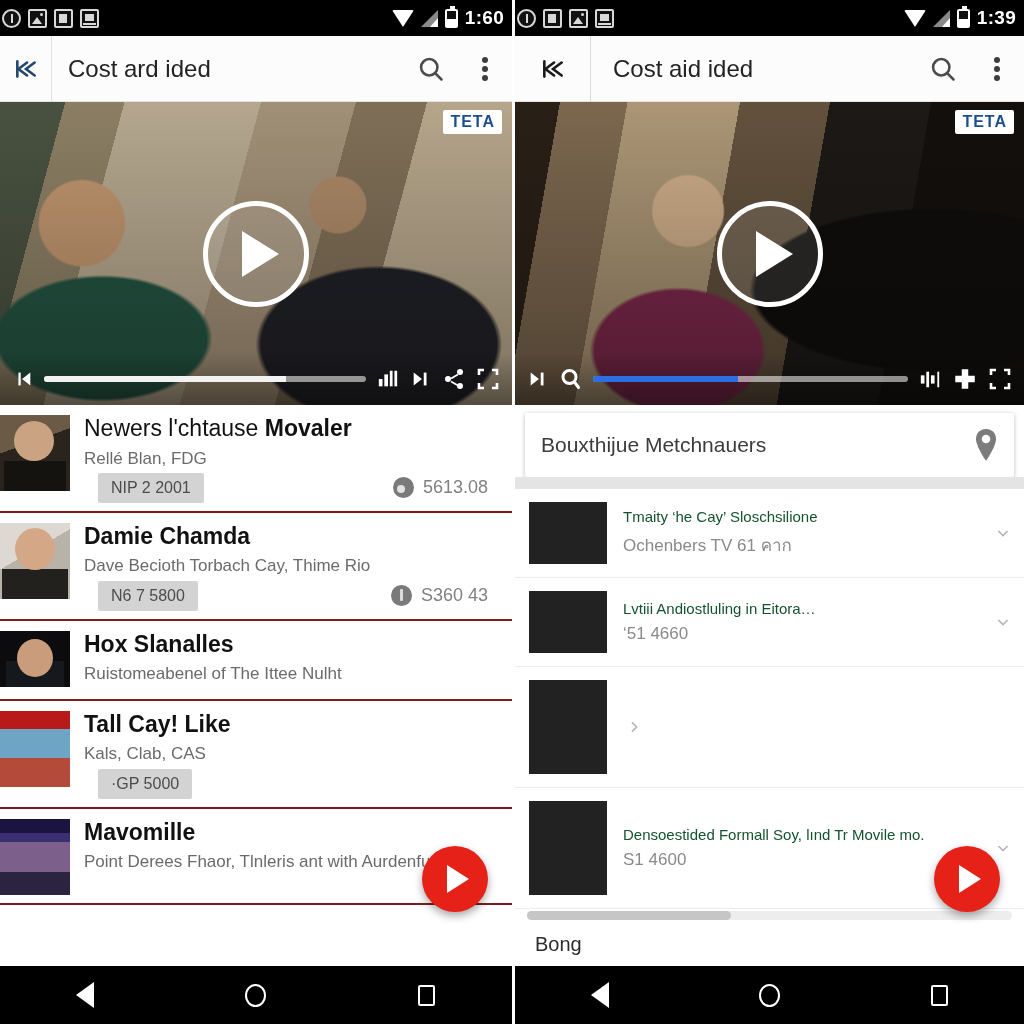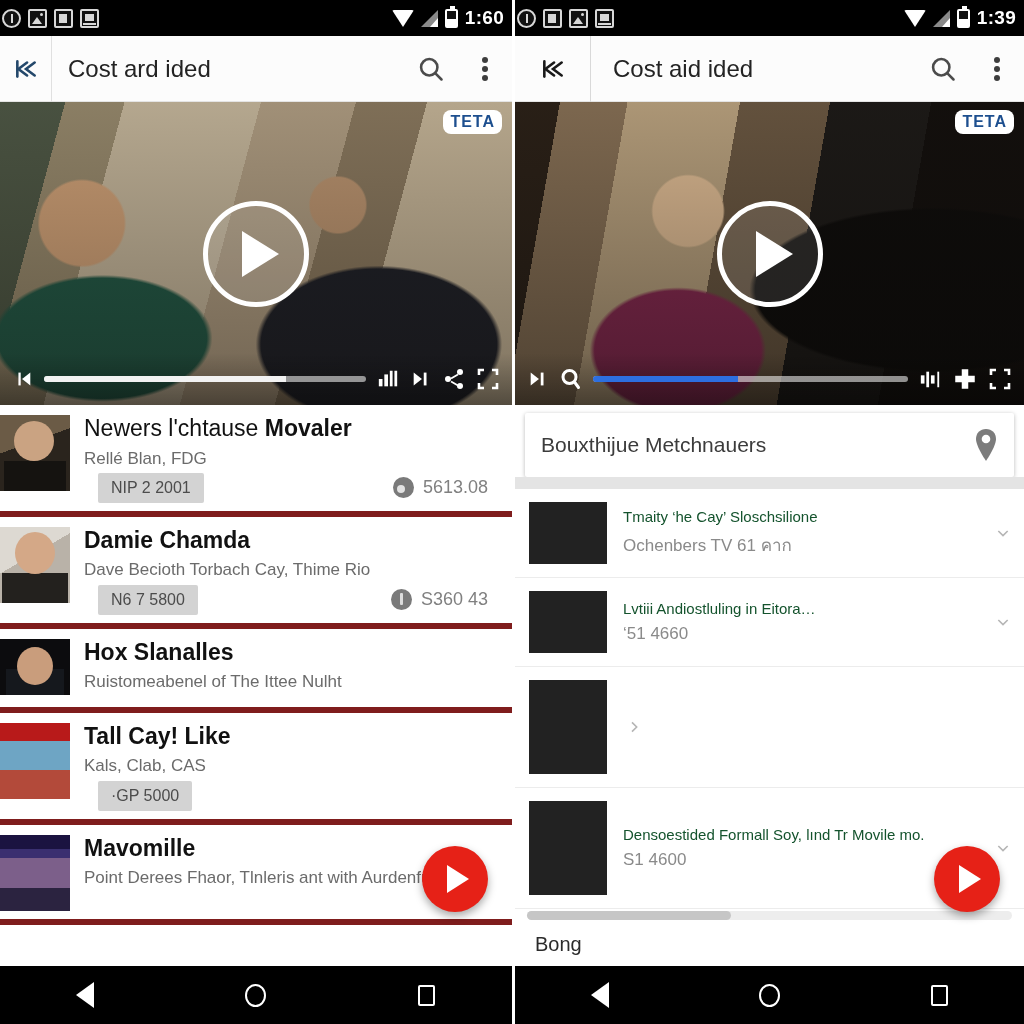--- a/index.html
+++ b/index.html
@@ -144,21 +144,21 @@
     content:""; position:absolute; inset:0;
     background:
       linear-gradient(180deg, rgba(25,18,12,.12), rgba(10,8,6,.45)),
       radial-gradient(ellipse at 32% 82%, #8d2b55 0 17%, transparent 18%),
       radial-gradient(ellipse at 82% 62%, #0d0c0b 0 30%, transparent 31%);
   }
   .badge-teta {
     position:absolute; top:8px; right:10px;
     background:#fff; color:#1d4f8f; font-weight:700;
     font-size:16px; letter-spacing:1px; padding:3px 7px;
-    border-radius:8px;
+    border-radius:2px;
   }
   .play-big {
     position:absolute; left:50%; top:50%; transform:translate(-50%,-50%);
     width:106px;height:106px;border-radius:50%;
     border:5px solid #fff; background:rgba(255,255,255,.10);
     display:flex;align-items:center;justify-content:center;
   }
   .play-big::after{
     content:""; width:0;height:0;margin-left:9px;
     border-top:23px solid transparent;border-bottom:23px solid transparent;
@@ -176,21 +176,21 @@
     position:relative; overflow:hidden;
   }
   .track .fill { position:absolute; left:0;top:0;bottom:0; background:#2d6fe0; }
   .track.white .fill { background:#f2f2f2; }
 
   
   .content { flex:1 1 auto; position:relative; overflow:hidden; background:#fff; }
   .list-row {
     display:flex; align-items:flex-start; gap:14px;
     padding: 10px 12px 8px 0;
-    border-bottom:6px solid #7f1d1d;
+    border-bottom:2px solid #7f1d1d;
     background:#fff;
     position:relative;
   }
   .thumb {
     width:70px; flex:0 0 70px; height:76px; background:#20201f;
     overflow:hidden; position:relative;
   }
   .thumb.p1{background:linear-gradient(160deg,#6b5b46 0 38%,#2a241d 38% 100%);}
   .thumb.p1::after{content:"";position:absolute;left:14px;top:6px;width:40px;height:40px;border-radius:50%;background:#caa382;}
   .thumb.p1::before{content:"";position:absolute;left:4px;bottom:0;width:62px;height:30px;background:#151310;}

